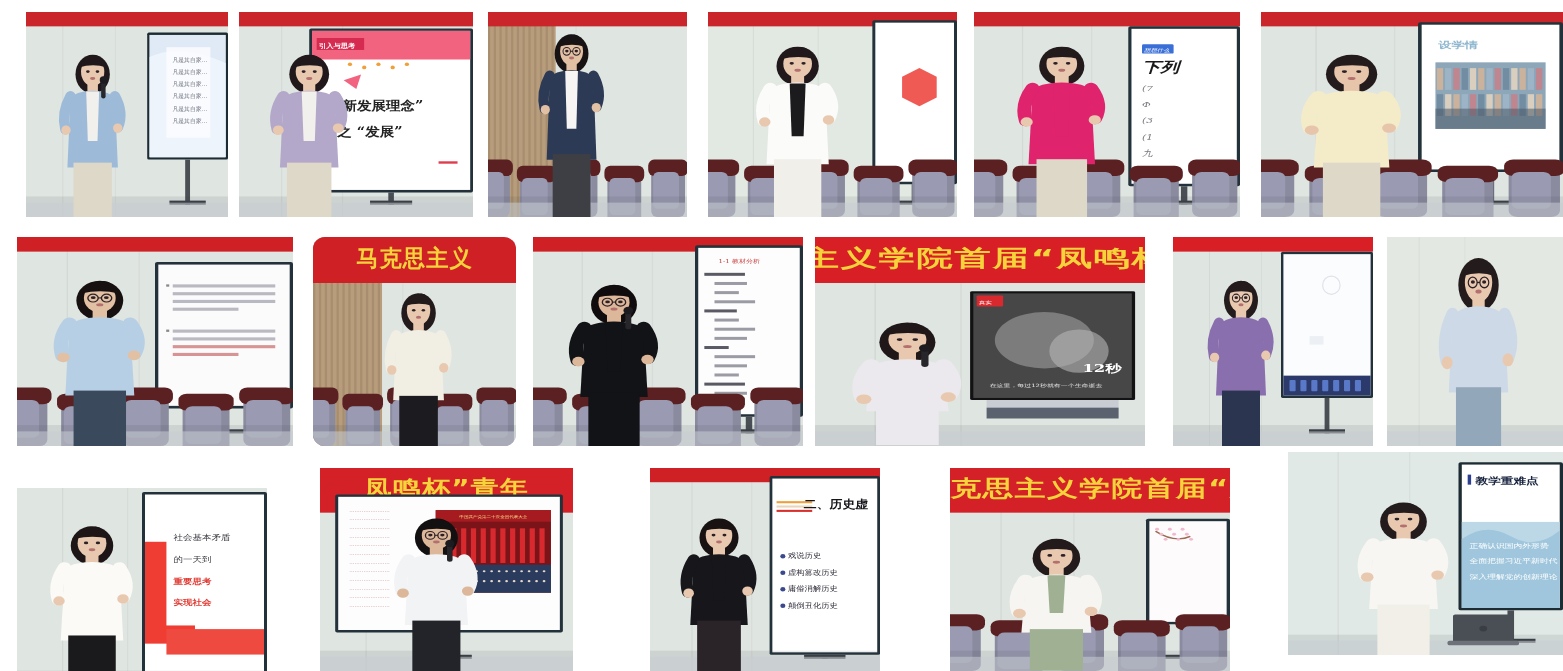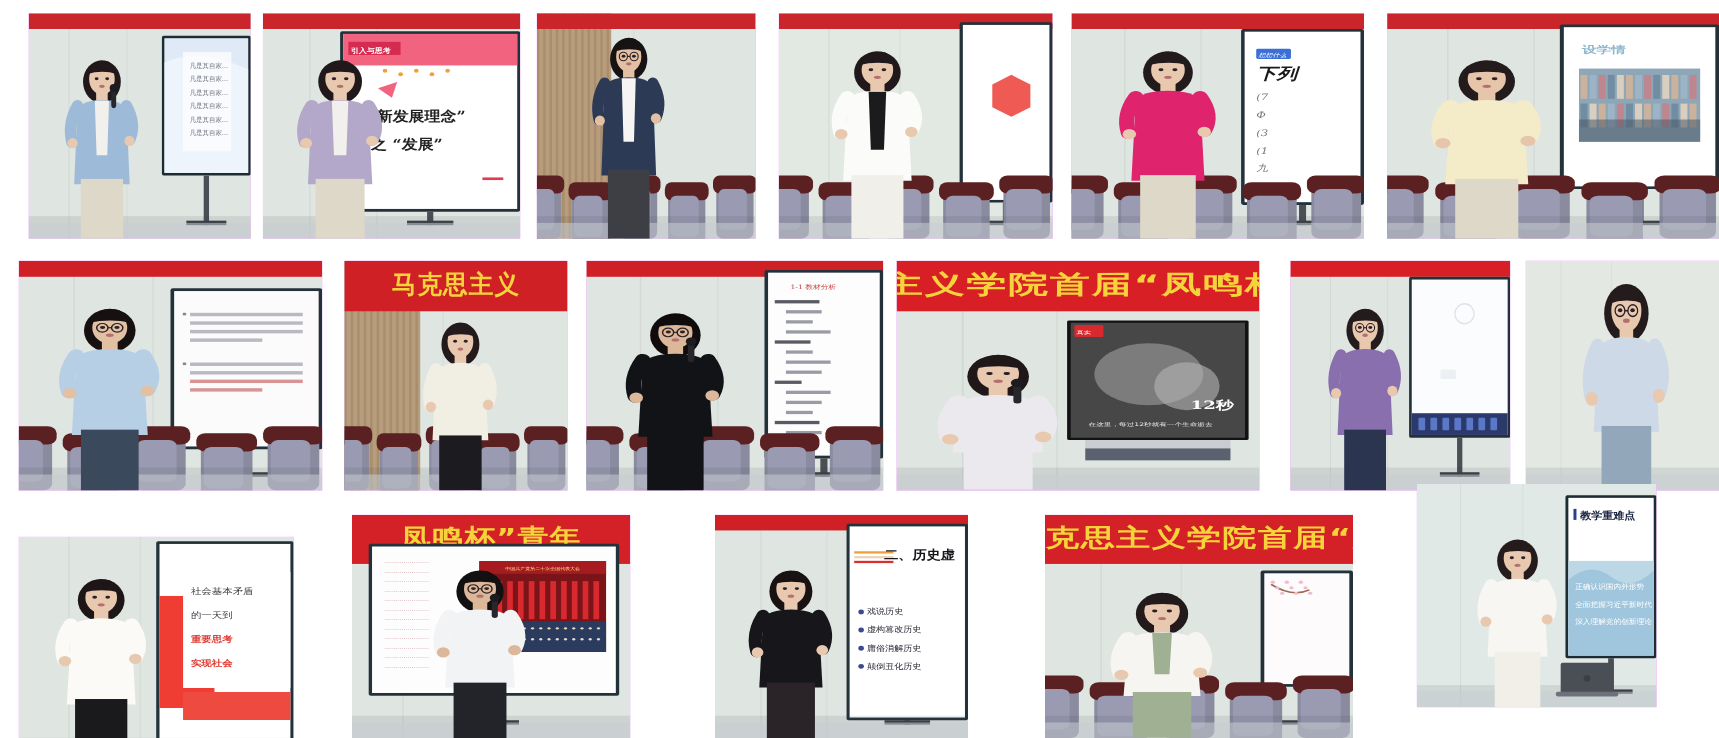--- a/index.html
+++ b/index.html
@@ -373,21 +373,21 @@
         <ellipse cx="30" cy="29.2" rx="5.760000000000001" ry="6.912" fill="#e2c0a4"></ellipse>
         <path d="M 23.375999999999998 27.04 q 3.6 -6.84 6.84 -5.760000000000001 q 3.9600000000000004 -1.296 6.6240000000000006 5.760000000000001 q -6.48 -2.16 -13.68 0 Z" fill="#161011"></path>
         <ellipse cx="27.624" cy="29.056" rx="0.864" ry="0.648" fill="#2b2026"></ellipse>
         <ellipse cx="32.376" cy="29.056" rx="0.864" ry="0.648" fill="#2b2026"></ellipse>
         <ellipse cx="30" cy="32.44" rx="1.296" ry="0.7200000000000001" fill="#b4706e"></ellipse>
         <circle cx="27.552" cy="29.2" r="1.872" fill="none" stroke="#2b2026" stroke-width="0.5"></circle>
         <circle cx="32.448" cy="29.2" r="1.872" fill="none" stroke="#2b2026" stroke-width="0.5"></circle>
         <rect x="29.352" y="28.9" width="1.296" height="0.5" fill="#2b2026"></rect>
       </svg>
     </div>
-    <div class="photo" title="Female presenter in cream blouse under red banner 马克思主义" style="left: 313px; top: 237px; width: 203px; height: 209px;">
+    <div class="photo" title="Female presenter in cream blouse under red banner 马克思主义" style="left: 313px; top: 237px; width: 203px; height: 209px; border-radius: 12px;">
       <svg viewBox="0 0 100 100" preserveAspectRatio="none" shape-rendering="geometricPrecision">
         <rect x="0" y="0" width="100" height="100" fill="#dfe5e0"></rect>
         <rect x="18" y="0" width="0.5" height="100" fill="#000" opacity="0.05"></rect>
         <rect x="44" y="0" width="0.5" height="100" fill="#000" opacity="0.04"></rect>
         <rect x="0" y="0" width="34" height="100" fill="#b79d7c"></rect>
         <rect x="0" y="0" width="1.1" height="100" fill="#9c8163" opacity="0.55"></rect>
         <rect x="2.9" y="0" width="1.1" height="100" fill="#9c8163" opacity="0.55"></rect>
         <rect x="5.8" y="0" width="1.1" height="100" fill="#9c8163" opacity="0.55"></rect>
         <rect x="8.7" y="0" width="1.1" height="100" fill="#9c8163" opacity="0.55"></rect>
         <rect x="11.6" y="0" width="1.1" height="100" fill="#9c8163" opacity="0.55"></rect>
@@ -813,21 +813,21 @@
         <path d="M 49 55.14 q 4.5 8 1.5 15" stroke="#f6f5f2" stroke-width="5.2" fill="none" stroke-linecap="round"></path>
         <circle cx="24.8" cy="71.64" r="2.3" fill="#e8c9b0"></circle>
         <circle cx="50.4" cy="70.64" r="2.3" fill="#e8c9b0"></circle>
         <ellipse cx="38" cy="43.2" rx="5.760000000000001" ry="6.912" fill="#e8c9b0"></ellipse>
         <path d="M 31.375999999999998 41.040000000000006 q 3.6 -6.84 6.84 -5.760000000000001 q 3.9600000000000004 -1.296 6.6240000000000006 5.760000000000001 q -6.48 -2.16 -13.68 0 Z" fill="#231a1b"></path>
         <ellipse cx="35.624" cy="43.056000000000004" rx="0.864" ry="0.648" fill="#2b2026"></ellipse>
         <ellipse cx="40.376" cy="43.056000000000004" rx="0.864" ry="0.648" fill="#2b2026"></ellipse>
         <ellipse cx="38" cy="46.440000000000005" rx="1.296" ry="0.7200000000000001" fill="#b4706e"></ellipse>
       </svg>
     </div>
-    <div class="photo" title="Female presenter in white top beside slide titled 教学重难点 with laptop on desk" style="left: 1288px; top: 440px; width: 218px; height: 203px;">
+    <div class="photo" title="Female presenter in white top beside slide titled 教学重难点 with laptop on desk" style="left: 1288px; top: 452px; width: 275px; height: 203px;">
       <svg viewBox="0 0 100 100" preserveAspectRatio="none" shape-rendering="geometricPrecision">
         <rect x="0" y="0" width="100" height="100" fill="#e1e9e6"></rect>
         <rect x="18" y="0" width="0.5" height="100" fill="#000" opacity="0.05"></rect>
         <rect x="44" y="0" width="0.5" height="100" fill="#000" opacity="0.04"></rect>
         <rect x="62" y="5" width="38" height="73" fill="#1d2b33" rx="0.8"></rect>
         <rect x="63.2" y="6.2" width="35.6" height="70.6" fill="#ffffff"></rect>
         <rect x="79.8" y="78" width="2.4" height="16" fill="#4a4f55"></rect>
         <rect x="72" y="92" width="18" height="2" fill="#3b4046"></rect>
         <rect x="65.336" y="11.142" width="1.2460000000000002" height="4.942" fill="#2a3f8f"></rect>
         <text x="68.184" y="15.731000000000002" font-family="DejaVu Sans,sans-serif" font-size="4.6" fill="#18243f" font-weight="bold">教学重难点</text>

